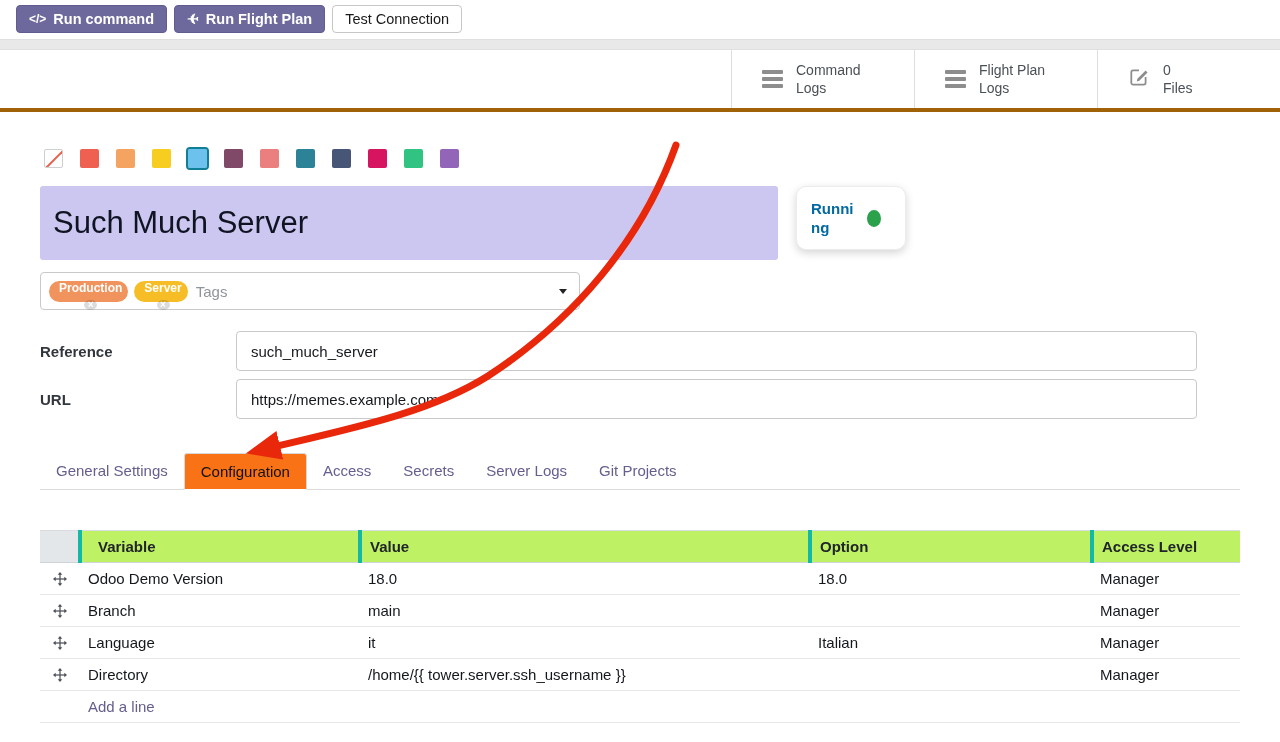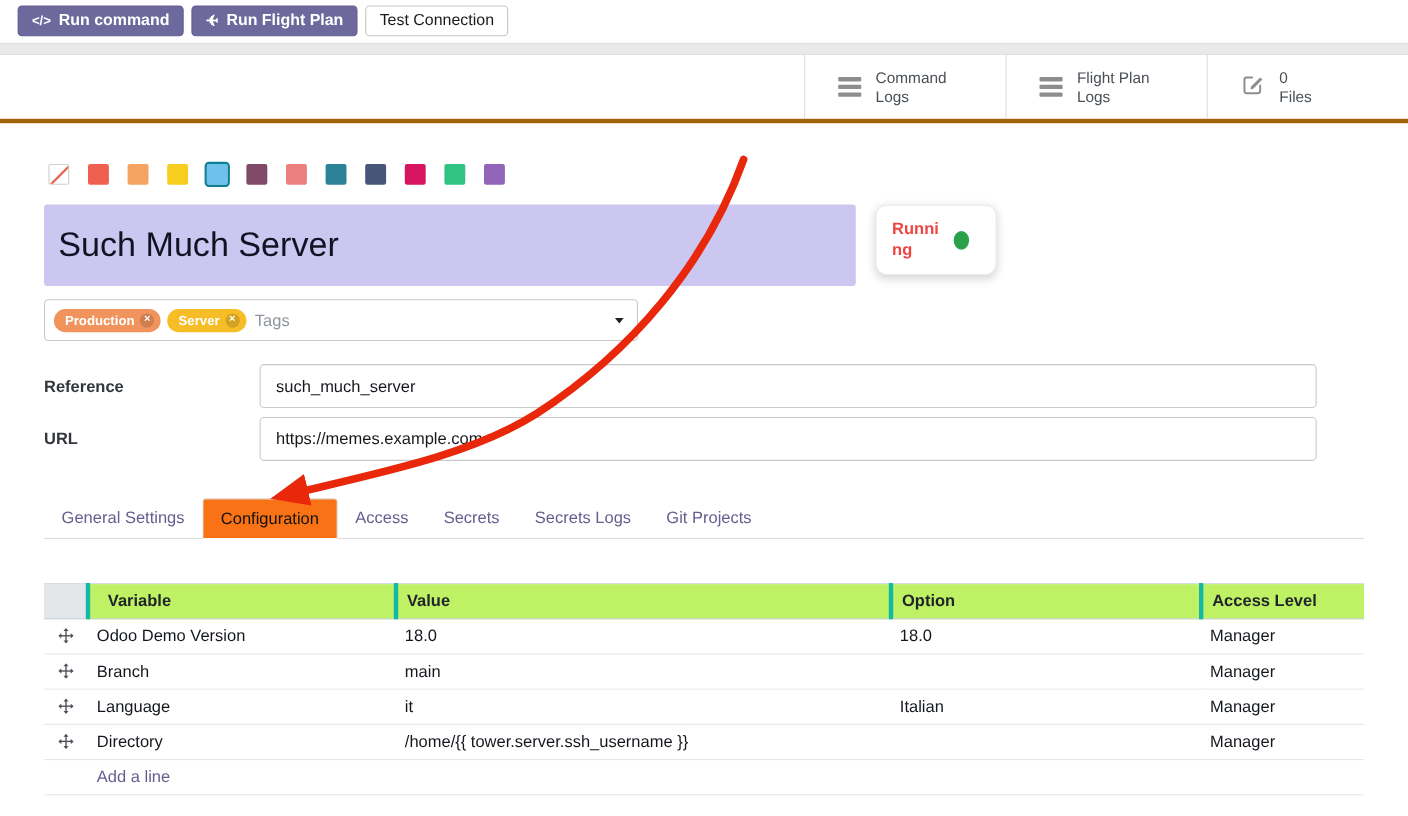--- a/index.html
+++ b/index.html
@@ -53,32 +53,32 @@
     width: 738px; height: 74px; background: #cbc7f0; border-radius: 3px;
     display: flex; align-items: center; padding-left: 13px;
     font-size: 31px; color: #101322; cursor: text;
   }
   .status-card {
     width: 110px; height: 64px; background: #fff;
     border: 1px solid #ececec; border-radius: 10px;
     box-shadow: 0 3px 9px rgba(0,0,0,0.17);
     display: flex; align-items: center; gap: 6px; padding: 0 12px 0 14px;
   }
-  .status-text { width: 50px; font-weight: 700; font-size: 15px; color: #ef4444; word-break: break-all; line-height: 1.3; }
+  .status-text { width: 50px; font-weight: 700; font-size: 15px; color: #0369a1; word-break: break-all; line-height: 1.3; }
   .status-dot { width: 14px; height: 17px; border-radius: 50%; flex: none; }
 
   .tags-box {
     margin-top: 12px; width: 540px; height: 38px;
     border: 1px solid #c9c9c9; border-radius: 4px;
     display: flex; align-items: center; gap: 6px;
     padding: 0 30px 0 8px; position: relative; cursor: text;
   }
   .tag-pill {
     height: 21px; border-radius: 11px; color: #fff; font-size: 12px; font-weight: 700;
-    display: inline-flex; align-items: center; gap: 5px; padding: 0 6px 0 10px; cursor: default;
+    display: inline-flex; align-items: center; gap: 5px; padding: 0 6px 0 10px; cursor: default; flex-direction: column;
   }
   .tag-x {
     width: 13px; height: 13px; border-radius: 50%; background: rgba(0,0,0,0.14);
     display: inline-flex; align-items: center; justify-content: center;
     font-size: 10px; line-height: 1; cursor: pointer;
   }
   .tags-placeholder { color: #8f959c; font-size: 15px; margin-left: 2px; }
   .tags-caret {
     position: absolute; right: 12px; top: 50%; margin-top: -2px;
     width: 0; height: 0; cursor: pointer;
@@ -221,21 +221,21 @@
       <div class="field-label">URL</div>
       <div class="field-input">https://memes.example.com</div>
     </div>
   </div>
 
   <div class="tabs">
     <div class="tab">General Settings</div>
     <div class="tab active">Configuration</div>
     <div class="tab">Access</div>
     <div class="tab">Secrets</div>
-    <div class="tab">Secrets Logs</div>
+    <div class="tab">Server Logs</div>
     <div class="tab">Git Projects</div>
   </div>
 
   <table class="config-table">
     <colgroup>
       <col style="width:40px">
         <col style="width:280px">
         <col style="width:450px">
         <col style="width:282px">
         <col style="width:148px">

